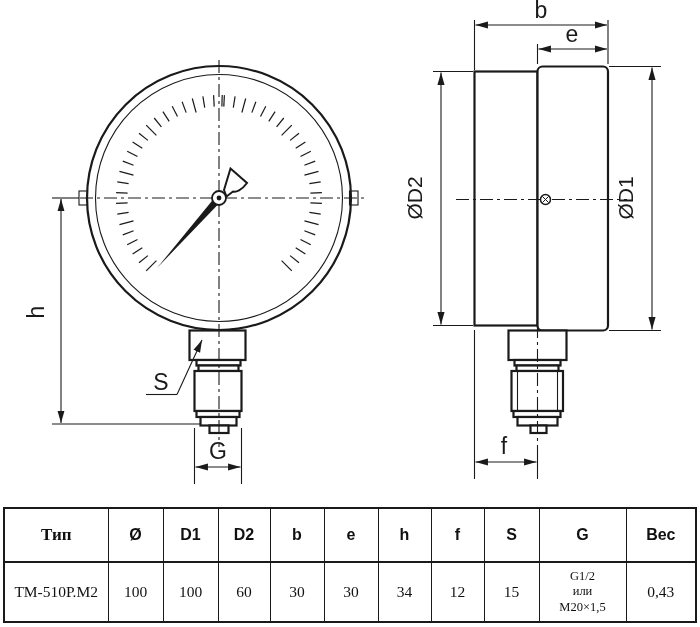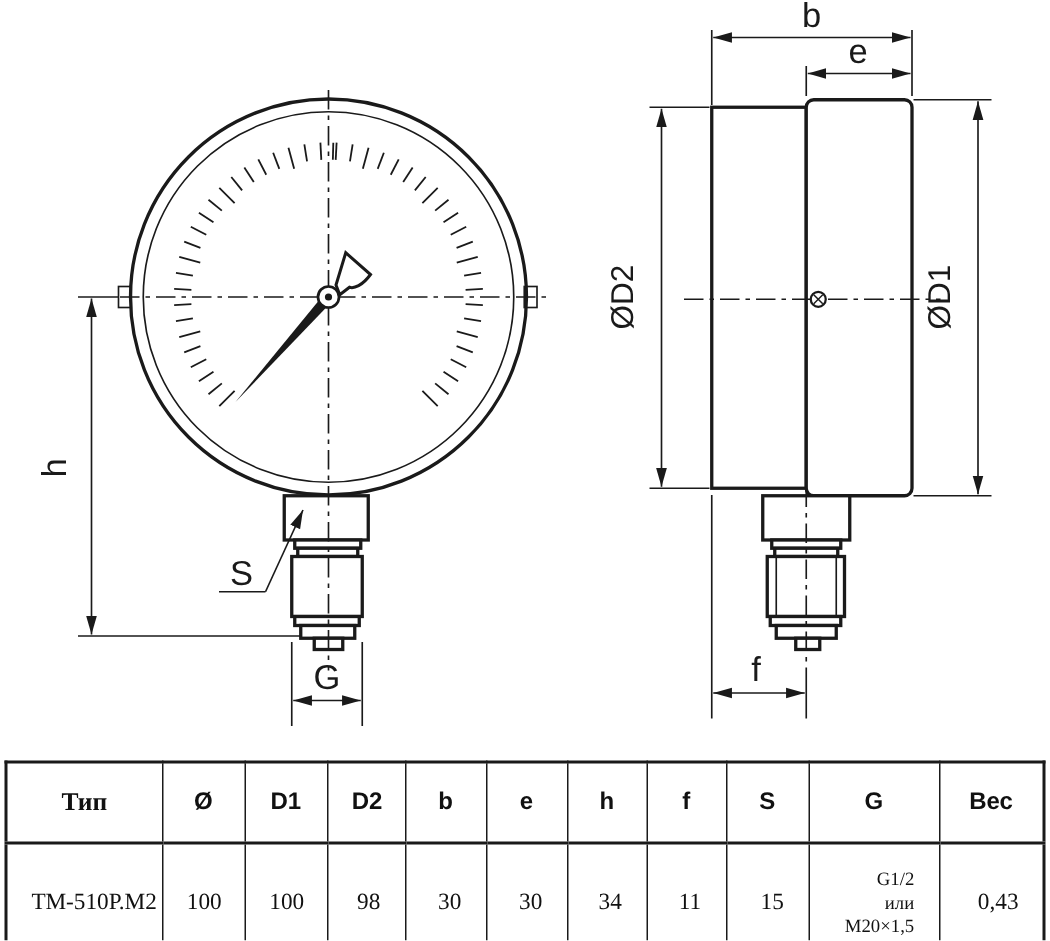--- a/index.html
+++ b/index.html
@@ -10,27 +10,27 @@
   .lbl{font-family:"Liberation Sans",sans-serif;font-size:23px;}
   .lbl-sm{font-family:"Liberation Sans",sans-serif;font-size:21px;}
   .thick{stroke:#1a1a1a;stroke-width:2.2;fill:none;}
   .thick-f{stroke:#1a1a1a;stroke-width:2.2;fill:#ffffff;}
   .thin{stroke:#1a1a1a;stroke-width:1.1;fill:none;}
   .cl{stroke:#1a1a1a;stroke-width:1.1;fill:none;stroke-dasharray:13 4 3 4;}
 
   .tablewrap{position:absolute;left:3px;top:507px;width:694px;height:116px;}
   table{border-collapse:collapse;table-layout:fixed;width:100%;height:100%;
         font-family:"Liberation Serif",serif;color:#111;}
-  th,td{border:1.5px solid #1a1a1a;text-align:center;vertical-align:middle;padding:16px;}
+  th,td{border:1.5px solid #1a1a1a;text-align:center;vertical-align:middle;padding:0;}
   table{border:2.5px solid #1a1a1a;}
   tr.hdr{height:54px;}
   tr.hdr th{font-family:"Liberation Sans",sans-serif;font-weight:bold;font-size:16px;
             border-bottom:2px solid #1a1a1a;}
   tr.hdr th.serif{font-family:"Liberation Serif",serif;font-size:17px;}
-  td{font-size:15.5px;text-align:right;}
+  td{font-size:15.5px;}
   td.multiline{white-space:pre-line;font-size:12.5px;line-height:1.25;}
 </style>
 </head>
 <body>
 
 <div class="canvas">
 
 <svg width="700" height="505" viewBox="0 0 700 505">
   <defs>
     <marker id="arr" viewBox="0 0 12 8" refX="11.5" refY="4" markerWidth="13" markerHeight="9" markerUnits="userSpaceOnUse" orient="auto-start-reverse">
@@ -220,25 +220,25 @@
       <th>h</th>
       <th>f</th>
       <th>S</th>
       <th>G</th>
       <th>Вес</th>
     </tr>
     <tr>
       <td>ТМ-510Р.М2</td>
       <td>100</td>
       <td>100</td>
-      <td>98</td>
+      <td>60</td>
       <td>30</td>
       <td>30</td>
       <td>34</td>
-      <td>11</td>
+      <td>12</td>
       <td>15</td>
       <td class="multiline">G1/2
 или
 М20×1,5</td>
       <td>0,43</td>
     </tr>
   </tbody>
       </table>
 </div>
 

